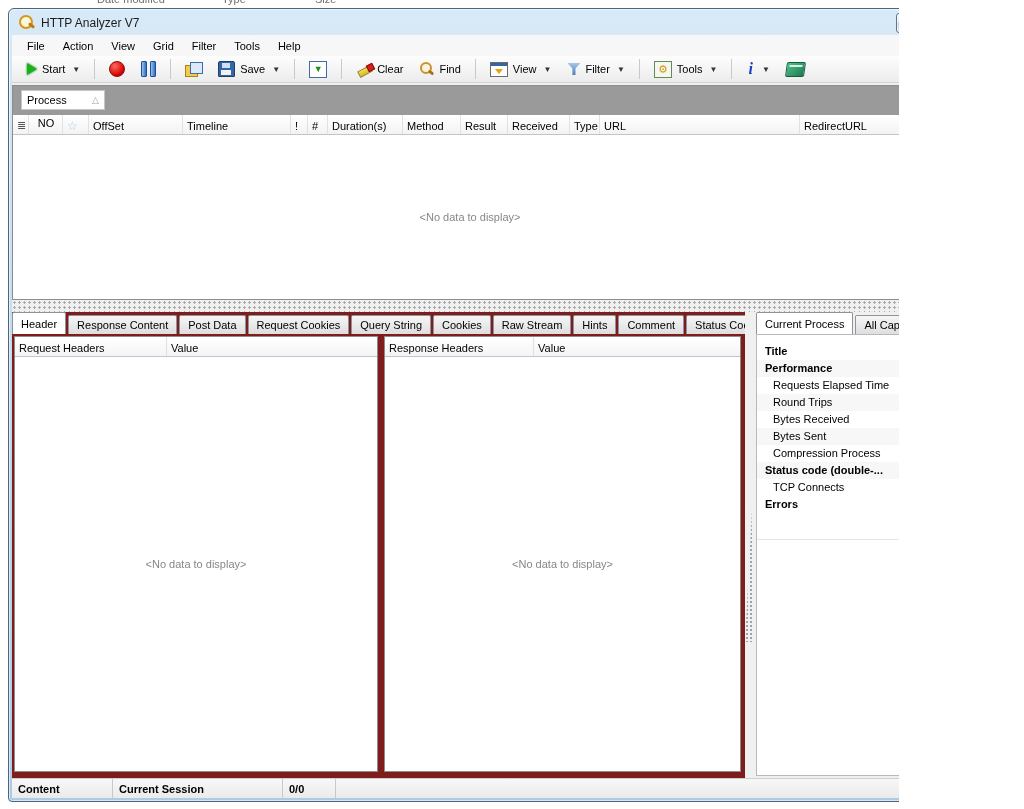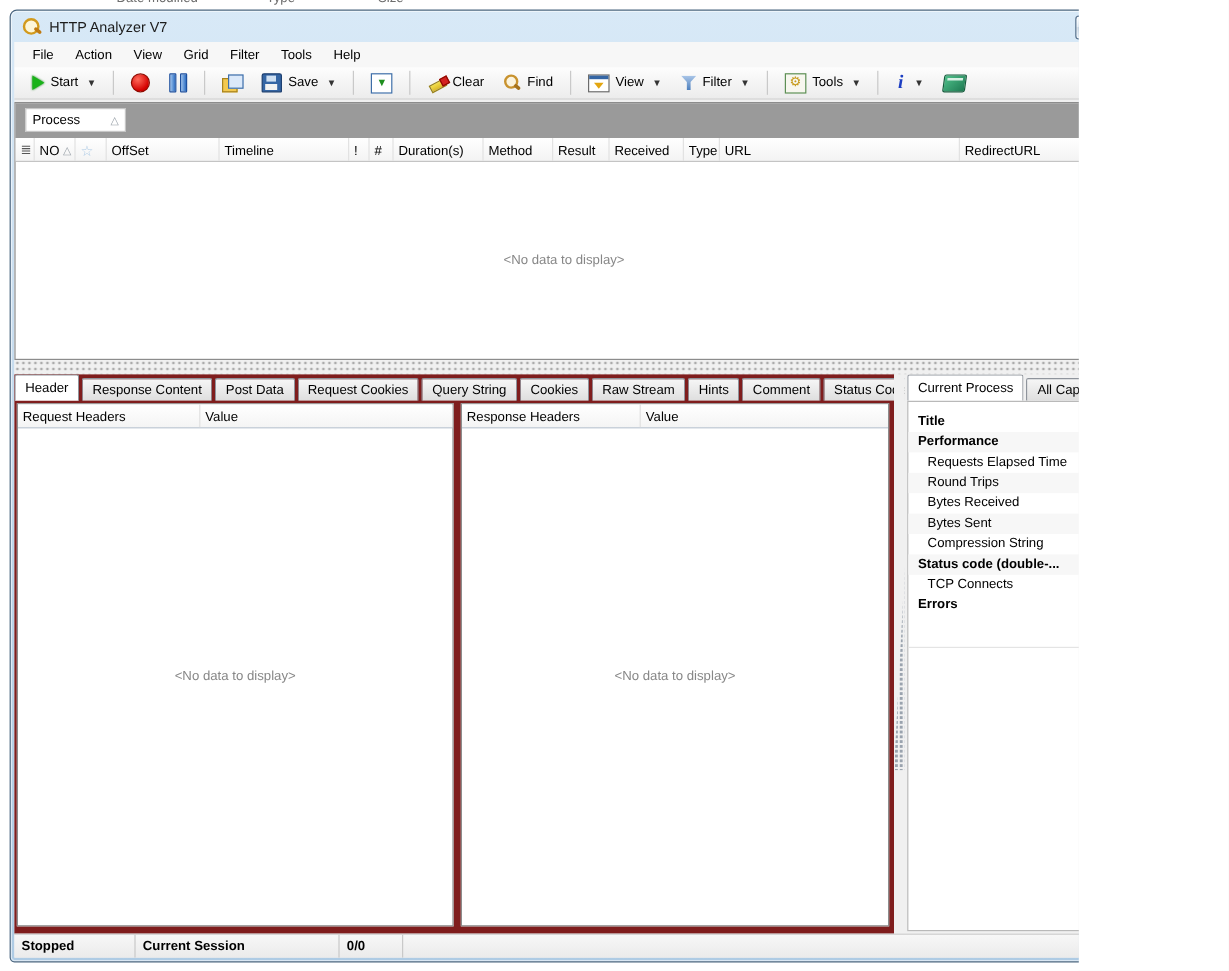--- a/index.html
+++ b/index.html
@@ -250,21 +250,21 @@
     <div class="groupband">
       <div class="groupbtn">
         <span>Process</span>
         <span class="sorttri">△</span>
       </div>
     </div>
     <div class="gridhdr" id="gridhdr">
         <div class="hcell" style="width: 16px;">
           <span class="icon-rowlist">≣</span>
         </div>
-        <div class="hcell" style="width: 34px;">
+        <div class="hcell" style="width: 34px; flex-direction: column;">
           <span>NO</span>
           <span class="sorttri">△</span>
         </div>
         <div class="hcell" style="width: 26px;">
           <span class="icon-star">☆</span>
         </div>
         <div class="hcell" style="width: 94px;">
           <span>OffSet</span>
         </div>
         <div class="hcell" style="width: 108px;">
@@ -352,32 +352,32 @@
         <span>✕</span>
       </div>
     <div class="side-body">
       <div class="tree" id="sidetree">
           <div class="tree-row bold" style="padding-left: 8px;">Title</div>
           <div class="tree-row bold stripe" style="padding-left: 8px;">Performance</div>
           <div class="tree-row" style="padding-left: 16px;">Requests Elapsed Time</div>
           <div class="tree-row stripe" style="padding-left: 16px;">Round Trips</div>
           <div class="tree-row" style="padding-left: 16px;">Bytes Received</div>
           <div class="tree-row stripe" style="padding-left: 16px;">Bytes Sent</div>
-          <div class="tree-row" style="padding-left: 16px;">Compression String</div>
+          <div class="tree-row" style="padding-left: 16px;">Compression Process</div>
           <div class="tree-row bold stripe" style="padding-left: 8px;">Status code (double-...</div>
           <div class="tree-row" style="padding-left: 16px;">TCP Connects</div>
           <div class="tree-row bold" style="padding-left: 8px;">Errors</div>
         </div>
       <div class="tree-sep" style="top:204px"></div>
     </div>
   </div>
 
   <div class="abs statusbar" id="statusbar">
       <div class="status-pane" style="width: 101px;">
-        <span>Stopped</span>
+        <span>Content</span>
       </div>
       <div class="status-pane" style="width: 170px;">
         <span>Current Session</span>
       </div>
       <div class="status-pane" style="width: 53px;">
         <span>0/0</span>
       </div>
       <div class="status-pane status-filler">
         <div class="grip"></div>
       </div>

